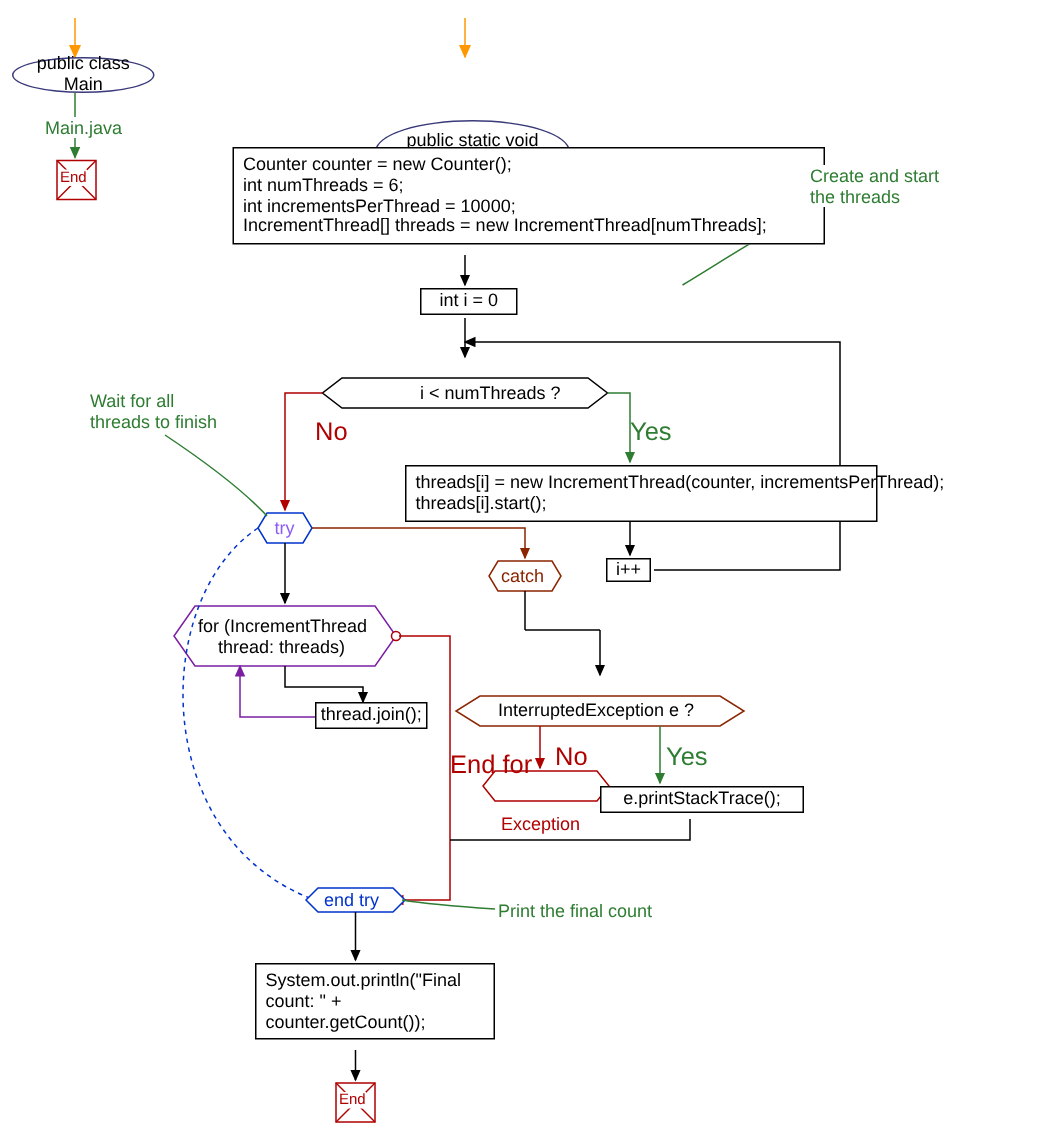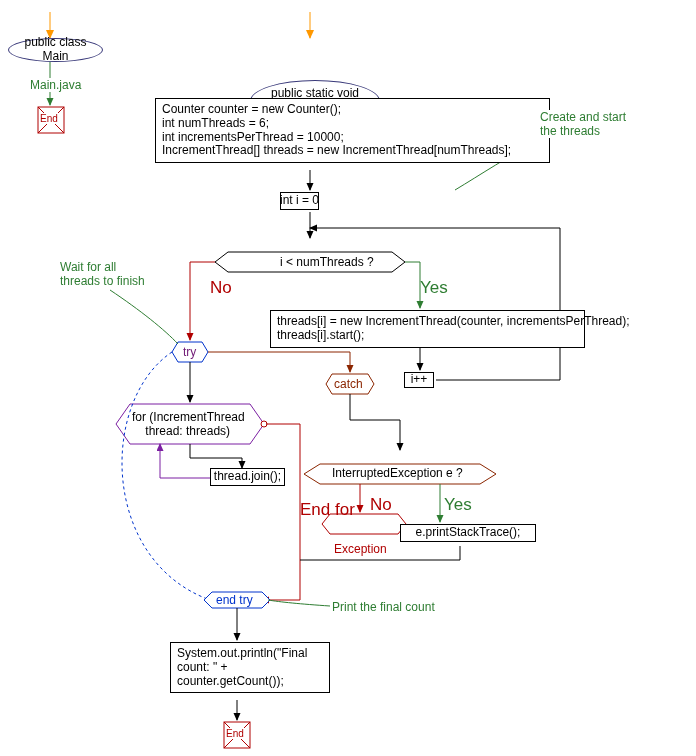--- a/index.html
+++ b/index.html
@@ -169,33 +169,33 @@
 <div class="node ellipse" style="left:250px; top:40px; width:130px; height:42px;margin-top:40px;">
   <span style="white-space:pre">public static void
 main(String[] args)</span>
 </div>
 
 <div class="node box" style="left:155px; top:98px; width:395px;">Counter counter = new Counter();
 int numThreads = 6;
 int incrementsPerThread = 10000;
 IncrementThread[] threads = new IncrementThread[numThreads];</div>
 
-<div class="node box tbox" style="left:280px; top:192px; width:39px; height:18px; padding:1px 4px;">int i = 0</div>
+<div class="node box tbox" style="left:280px; top:192px; width:65px; height:18px; padding:1px 4px;">int i = 0</div>
 
 <div class="node" style="left:260px; top:255px; background:transparent;padding-left:20px;">i &lt; numThreads ?</div>
 
 <div class="edge-label" style="left:420px; top:278px;">Yes</div>
 <div class="edge-label red" style="left:210px; top:278px;">No</div>
 
 <div class="node box" style="left:270px; top:310px; width:315px;">threads[i] = new IncrementThread(counter, incrementsPerThread);
 threads[i].start();</div>
 
 <div class="node box tbox" style="left:404px; top:372px; width:30px; height:16px; padding:1px 3px;">i++</div>
 
-<div class="node" style="left:183px; top:345px; color:#701a75; background:transparent;">try</div>
+<div class="node" style="left:183px; top:345px; color:#8b5cf6; background:transparent;">try</div>
 
 <div class="node" style="left:132px; top:410px; background:transparent; white-space:pre; color:#000;">for (IncrementThread
     thread: threads)</div>
 
 <div class="node box tbox" style="left:210px; top:468px; width:75px; height:18px; padding:2px 11px;">thread.join();</div>
 
 <div class="node" style="left:334px; top:377px; color:#8b2500; background:transparent;">catch</div>
 
 <div class="node" style="left:332px; top:466px; background:transparent;">InterruptedException e ?</div>
 

